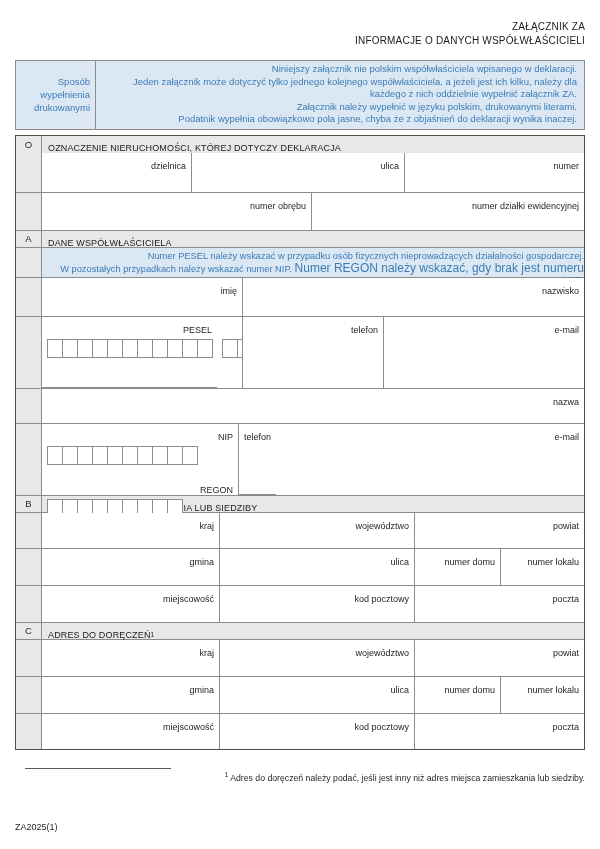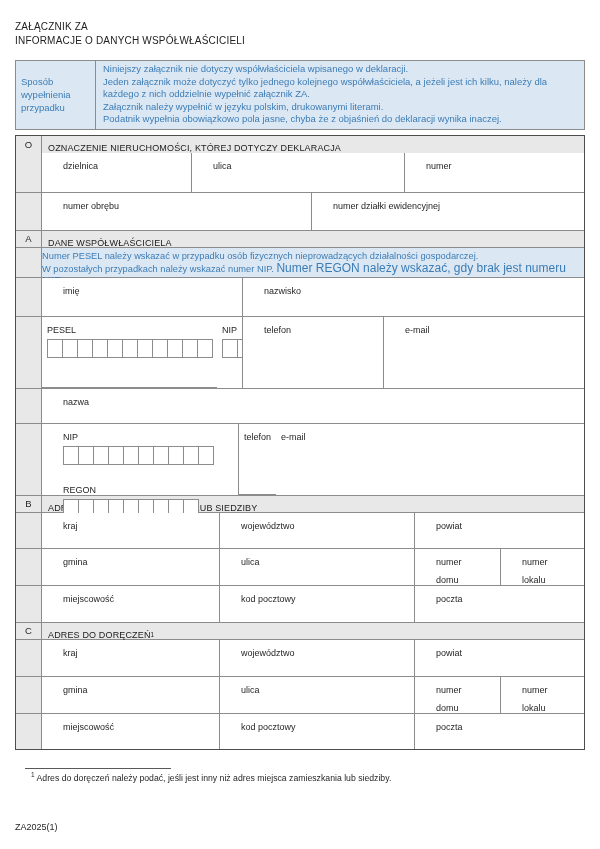--- a/index.html
+++ b/index.html
@@ -1,38 +1,39 @@
 <!DOCTYPE html>
 <html style="--note-bg: #dbe8f4; --note-text: #3c7cb5; --hdr-bg: #e8e8e8;"><head>
 <meta charset="utf-8">
 <style>
   html,body{margin:0;padding:0;background:#fff;}
   .sheet{
     position:relative;width:600px;height:849px;background:#fff;
     font-family:"Liberation Sans","DejaVu Sans",sans-serif;color:#1a1a1a;
     overflow:hidden;
+    text-align:right;
   }
   .content{padding:20px 15px 0 15px;}
   .doc-title{font-size:10px;line-height:14px;color:#222;letter-spacing:.2px;}
   
   .infobox{
     display:flex;margin-top:12px;border:1px solid #8c8c8c;
     background:var(--note-bg,#dbe8f4);color:var(--note-text,#3c7cb5);
   }
   .infobox .ib-left{
     width:69px;border-right:1px solid #8c8c8c;padding:3px 5px;
     font-size:9.5px;line-height:13px;display:flex;align-items:center;
   }
   .infobox .ib-right{flex:1;padding:2px 7px 3px;font-size:9.5px;line-height:12.6px;}
   
   .form{margin-top:5px;border:1.5px solid #4d4d4d;}
   .row{display:flex;align-items:stretch;box-sizing:border-box;}
   .row + .row{border-top:1px solid #8c8c8c;}
   .spacer{width:25px;background:var(--hdr-bg,#e8e8e8);flex:0 0 auto;}
-  .cell{border-left:1px solid #8c8c8c;padding:2px 21px;box-sizing:border-box;background:#fff;position:relative;}
+  .cell{border-left:1px solid #8c8c8c;padding:2px 5px;box-sizing:border-box;background:#fff;position:relative;}
   .lbl{font-size:9px;color:#262626;}
   .sec-header{display:flex;background:var(--hdr-bg,#e8e8e8);height:17px;box-sizing:border-box;}
   .sec-header .letter{
     width:25px;flex:0 0 auto;display:flex;align-items:center;justify-content:center;
     font-size:9.5px;color:#262626;
   }
   .sec-header .sec-title{
     flex:1;border-left:1px solid #8c8c8c;display:flex;align-items:center;
     padding:12px 6px;font-size:9px;color:#1a1a1a;letter-spacing:.15px;
   }
@@ -70,23 +71,23 @@
 
 <div class="sheet">
   <div class="content">
 
     <div class="doc-title">
       <div>ZAŁĄCZNIK ZA</div>
       <div>INFORMACJE O DANYCH WSPÓŁWŁAŚCICIELI</div>
     </div>
 
     <div class="infobox">
-      <div class="ib-left">Sposób wypełnienia przypadku</div>
+      <div class="ib-left">Sposób wypełnienia drukowanymi</div>
       <div class="ib-right">
-        <div>Niniejszy załącznik nie dotyczy współwłaściciela wpisanego w deklaracji.</div>
+        <div>Niniejszy załącznik nie polskim współwłaściciela wpisanego w deklaracji.</div>
         <div>Jeden załącznik może dotyczyć tylko jednego kolejnego współwłaściciela, a jeżeli jest ich kilku, należy dla każdego z nich oddzielnie wypełnić załącznik ZA.</div>
         <div>Załącznik należy wypełnić w języku polskim, drukowanymi literami.</div>
         <div>Podatnik wypełnia obowiązkowo pola jasne, chyba że z objaśnień do deklaracji wynika inaczej.</div>
       </div>
     </div>
 
     <div class="form">
 
       <div class="sec-header">
         <div class="letter">O</div>

